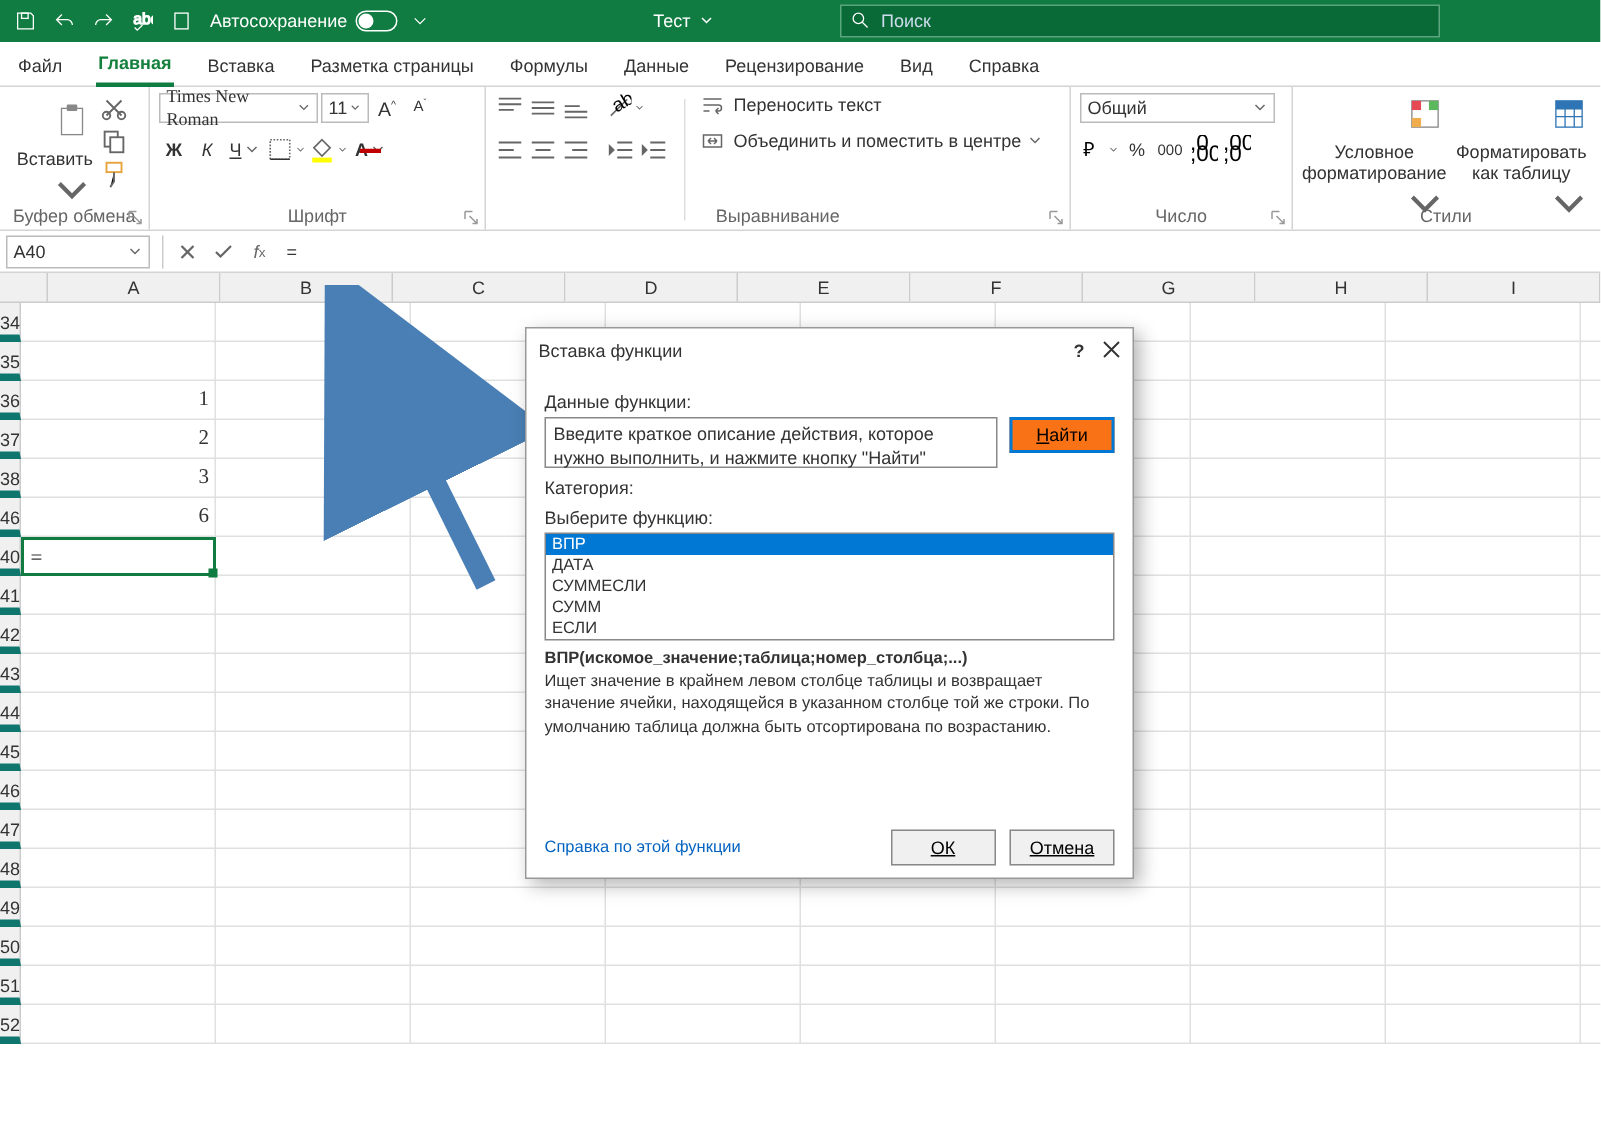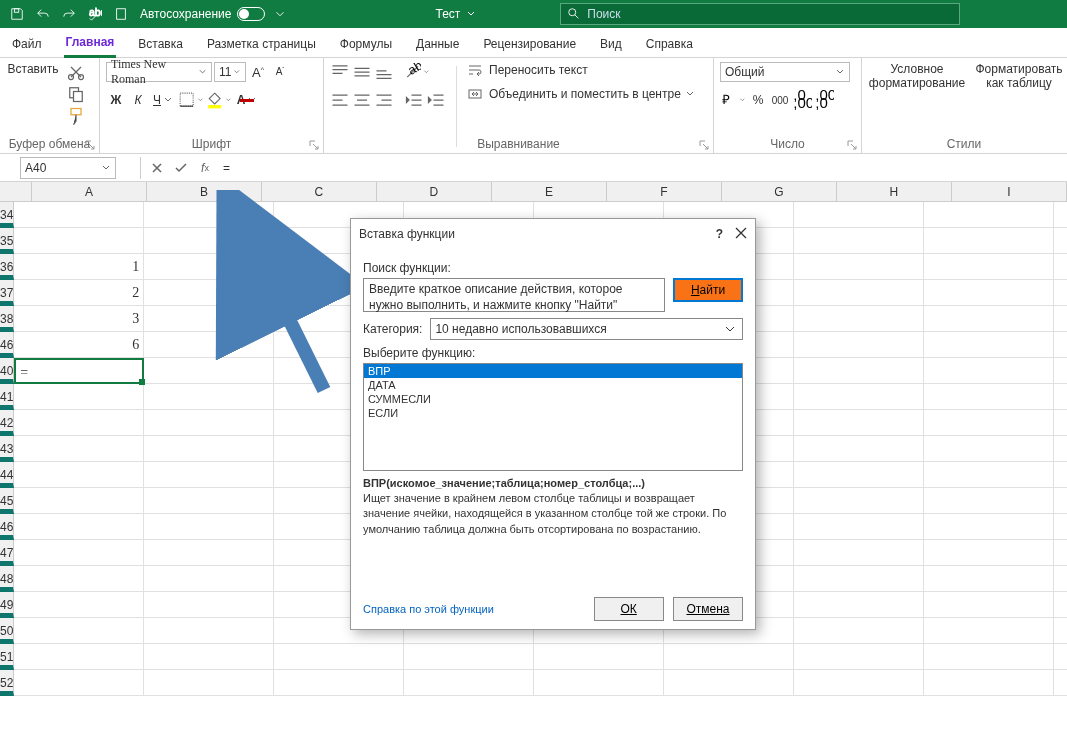--- a/index.html
+++ b/index.html
@@ -7,38 +7,38 @@
 .titlebar{height:28px;background:#107c41;display:flex;align-items:center;color:#fff;padding:0 6px;gap:4px;}
 .tb-btn{width:22px;height:22px;display:flex;align-items:center;justify-content:center;cursor:pointer;}
 .tb-btn svg{width:14px;height:14px;fill:#fff;stroke:#fff;}
 .autosave{display:flex;align-items:center;gap:6px;margin-left:4px;}
 .toggle{width:28px;height:14px;border:1px solid #fff;border-radius:8px;position:relative;}
 .toggle::after{content:"";position:absolute;left:1px;top:1px;width:10px;height:10px;border-radius:50%;background:#fff;}
 .doc-title{flex:0 0 auto;margin-left:140px;display:flex;align-items:center;gap:4px;}
 .search-box{margin-left:80px;width:400px;height:22px;background:#0a6a37;border:1px solid #5aa77f;display:flex;align-items:center;padding:0 6px;gap:6px;}
 .ribbon-tabs{height:30px;display:flex;align-items:flex-end;padding:0 10px;gap:20px;border-bottom:1px solid #d4d4d4;background:#fff;}
 .rtab{padding:6px 2px;cursor:pointer;color:#333;}
-.rtab.active{color:#6d28d9;font-weight:600;border-bottom:3px solid #107c41;margin-bottom:-1px;}
+.rtab.active{color:#15803d;font-weight:600;border-bottom:3px solid #107c41;margin-bottom:-1px;}
 .ribbon{height:96px;background:#fff;display:flex;border-bottom:1px solid #d4d4d4;}
 .rgroup{border-right:1px solid #d4d4d4;padding:4px 6px 2px;display:flex;flex-direction:column;position:relative;}
 .rgroup-label{text-align:center;color:#666;font-size:11px;position:absolute;bottom:2px;left:0;right:0;}
 .rgroup-label .dlg-ico{position:absolute;right:4px;bottom:2px;width:10px;height:10px;}
 .rgroup-content{flex:1;display:flex;gap:4px;}
-.vbtn{display:flex;flex-direction:row;align-items:flex-start;justify-content:center;width:56px;cursor:pointer;text-align:center;line-height:1.2;gap:29px;}
+.vbtn{display:flex;flex-direction:column;align-items:flex-end;justify-content:center;width:56px;cursor:pointer;text-align:center;line-height:1.2;}
 .vbtn svg{width:28px;height:28px;margin-bottom:4px;}
 .stack{display:flex;flex-direction:column;gap:2px;}
 .row{display:flex;gap:2px;align-items:center;}
 .small-btn{width:20px;height:20px;display:flex;align-items:center;justify-content:center;cursor:pointer;}
 .small-btn.w{width:26px;}
 .combo{height:20px;border:1px solid #bbb;background:#fff;display:flex;align-items:center;padding:0 4px;cursor:pointer;}
 .combo.font{width:106px;}
 .combo.size{width:32px;}
 .dd{width:10px;height:10px;margin-left:2px;}
 .formula-bar{height:28px;border-bottom:1px solid #d4d4d4;display:flex;align-items:center;}
-.name-box{width:96px;height:22px;margin:0 20px;border:1px solid #bbb;display:flex;align-items:center;padding:0 4px;justify-content:space-between;}
+.name-box{width:96px;height:22px;margin:0 4px;border:1px solid #bbb;display:flex;align-items:center;padding:0 4px;justify-content:space-between;}
 .fb-sep{width:1px;height:22px;background:#ccc;margin:0 4px;}
 .fb-btn{width:24px;height:22px;display:flex;align-items:center;justify-content:center;cursor:pointer;color:#666;}
 .fb-input{flex:1;padding:0 6px;}
 .sheet-area{display:flex;height:calc(750px - 28px - 30px - 96px - 28px);}
 .sheet{flex:1;overflow:hidden;position:relative;}
 .col-headers{display:flex;height:20px;}
 .corner{width:36px;border-right:1px solid #ccc;border-bottom:1px solid #ccc;background:#f0f0f0;}
 .col-h{width:130px;border-right:1px solid #ccc;border-bottom:1px solid #ccc;background:#f0f0f0;text-align:center;line-height:20px;color:#333;}
 .grid-body{display:flex;}
 .row-headers{width:36px;}
@@ -50,21 +50,21 @@
 .cell.active::after{content:"";position:absolute;right:-3px;bottom:-3px;width:6px;height:6px;background:#107c41;}
 .dialog{position:absolute;left:350px;top:218px;width:406px;background:#fff;border:1px solid #999;box-shadow:4px 4px 12px rgba(0,0,0,.3);}
 .dlg-title{height:30px;display:flex;align-items:center;justify-content:space-between;padding:0 8px;}
 .dlg-close{display:flex;gap:12px;}
 .dlg-body{padding:8px 12px;}
 .dlg-label{margin:4px 0 3px;}
 .dlg-row{display:flex;gap:8px;margin-bottom:6px;}
 .search-area{flex:1;border:1px solid #888;background:#fff;padding:3px 5px;font-size:11px;line-height:1.3;height:34px;}
 .find-btn{width:70px;height:24px;border:2px solid #0078d4;background:#f97316;cursor:pointer;}
 .cat-combo{flex:1;height:22px;border:1px solid #888;display:flex;align-items:center;justify-content:space-between;padding:0 4px;}
-.listbox{border:1px solid #888;height:108px;overflow-y:scroll;}
+.listbox{border:1px solid #888;height:72px;overflow-y:scroll;}
 .listbox-item{padding:1px 4px;cursor:pointer;font-size:11px;}
 .listbox-item.selected{background:#0078d4;color:#fff;}
 .func-sig{font-weight:bold;margin:6px 0 2px;font-size:11px;}
 .func-desc{font-size:11px;line-height:1.4;margin-bottom:44px;}
 .dlg-footer{display:flex;justify-content:space-between;align-items:center;padding:8px 12px;border-top:none;}
 .help-link{color:#0563c1;cursor:pointer;font-size:11px;}
 .dlg-btn{width:70px;height:24px;border:1px solid #888;background:#f0f0f0;cursor:pointer;margin-left:6px;text-decoration:underline;}
 .arrow{position:absolute;left:214px;top:190px;pointer-events:none;}
 .dlg-ico svg{width:10px;height:10px;stroke:#999;fill:none;}
 </style>
@@ -690,39 +690,34 @@
   <div class="dlg-title">
     <span>Вставка функции</span>
     <div class="dlg-close">
       <span style="cursor:pointer;font-weight:bold">?</span>
       <span style="cursor:pointer"><svg width="12" height="12" viewBox="0 0 12 12">
             <path d="M1 1l10 10M11 1L1 11" stroke="#333" stroke-width="1.3"></path>
           </svg></span>
     </div>
   </div>
   <div class="dlg-body">
-    <div class="dlg-label"><span>Поиск функции:</span></div>
+    <div class="dlg-label"><span>Данные функции:</span></div>
     <div class="dlg-row">
       <div class="search-area"><span>Введите краткое описание действия, которое нужно выполнить, и нажмите кнопку "Найти"</span></div>
       <button class="find-btn"><u>Н</u><span id="find-rest">айти</span></button>
     </div>
     <div class="dlg-row" style="align-items:center">
       <span>Категория:</span>
-      <div class="cat-combo">
-        <span>10 недавно использовавшихся</span>
-        <svg width="16" height="16" viewBox="0 0 16 16">
-            <path d="M4 6l4 4 4-4" fill="none" stroke="#333"></path>
-          </svg>
-      </div>
     </div>
     <div class="dlg-label"><span>Выберите функцию:</span></div>
     <div class="listbox" id="func-list">
         <div class="listbox-item selected">ВПР</div>
         <div class="listbox-item">ДАТА</div>
         <div class="listbox-item">СУММЕСЛИ</div>
+        <div class="listbox-item">СУММ</div>
         <div class="listbox-item">ЕСЛИ</div>
       </div>
     <div class="func-sig">ВПР(искомое_значение;таблица;номер_столбца;...)</div>
     <div class="func-desc">Ищет значение в крайнем левом столбце таблицы и возвращает значение ячейки, находящейся в указанном столбце той же строки. По умолчанию таблица должна быть отсортирована по возрастанию.</div>
   </div>
   <div class="dlg-footer">
     <span class="help-link">Справка по этой функции</span>
     <div>
       <button class="dlg-btn">ОК</button>
       <button class="dlg-btn">Отмена</button>

